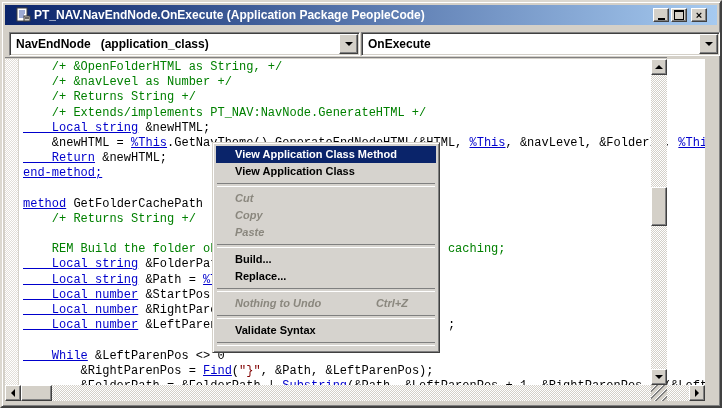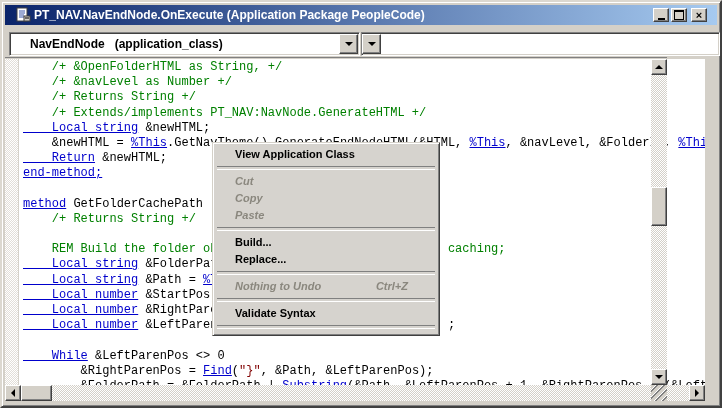--- a/index.html
+++ b/index.html
@@ -27,21 +27,21 @@
   .wbtn.close{margin-left:2px;}
   .glyph-min{display:block;width:7px;height:2px;background:#000;margin-top:8px;}
   .glyph-max{display:block;width:8px;height:7px;border:1px solid #000;border-top-width:2px;}
   
   .toolbar{position:absolute;left:3px;top:23px;right:3px;height:33px;background:#d4d0c8;}
   .combo{position:absolute;top:7px;height:22px;background:#fff;
        border:1px solid;border-color:#808080 #fff #fff #808080;
        box-shadow:inset 1px 1px 0 #404040, inset -1px -1px 0 #d4d0c8;
        display:flex;align-items:center;}
   .combo-text{flex:1 1 auto;font-size:12px;font-weight:bold;color:#000;
-       padding-left:20px;white-space:pre;overflow:hidden;}
+       padding-left:6px;white-space:pre;overflow:hidden;}
   .combo-btn{flex:0 0 17px;height:18px;margin:1px 1px 1px 0;background:#d4d0c8;
        border:1px solid;border-color:#fff #404040 #404040 #fff;
        box-shadow:inset -1px -1px 0 #808080;
        display:flex;align-items:center;justify-content:center;}
   .tri-down{width:0;height:0;border-left:4px solid transparent;border-right:4px solid transparent;border-top:4px solid #000;}
   .tri-up{width:0;height:0;border-left:4px solid transparent;border-right:4px solid transparent;border-bottom:4px solid #000;}
   .tri-left{width:0;height:0;border-top:4px solid transparent;border-bottom:4px solid transparent;border-right:4px solid #000;}
   .tri-right{width:0;height:0;border-top:4px solid transparent;border-bottom:4px solid transparent;border-left:4px solid #000;}
   
   .editor-frame{position:absolute;left:3px;top:55px;width:662px;height:343px;
@@ -122,20 +122,21 @@
   </div>
 
   <div class="toolbar">
     <div class="combo" style="left:4px;width:349px;">
       <span class="combo-text">NavEndNode   (application_class)</span>
       <span class="combo-btn">
           <i class="tri-down"></i>
         </span>
     </div>
     <div class="combo" style="left:356px;width:357px;">
+      <span class="combo-text">OnExecute</span>
       <span class="combo-btn">
           <i class="tri-down"></i>
         </span>
     </div>
   </div>
 
   <div class="editor-frame">
     <div class="code-view">
       <div class="gutter"></div>
       <pre class="code" id="code"><div class="cl"><span class="c-com">    /+ &amp;OpenFolderHTML as String, +/</span></div><div class="cl"><span class="c-com">    /+ &amp;navLevel as Number +/</span></div><div class="cl"><span class="c-com">    /+ Returns String +/</span></div><div class="cl"><span class="c-com">    /+ Extends/implements PT_NAV:NavNode.GenerateHTML +/</span></div><div class="cl"><span class="c-kw">    Local string</span><span class="c-txt"> &amp;newHTML;</span></div><div class="cl"><span class="c-txt">    &amp;newHTML = </span><span class="c-kw">%This</span><span class="c-txt">.GetNavTheme().GenerateEndNodeHTML(&amp;HTML, </span><span class="c-kw">%This</span><span class="c-txt">, &amp;navLevel, &amp;FolderId, </span><span class="c-kw">%This</span></div><div class="cl"><span class="c-kw">    Return</span><span class="c-txt"> &amp;newHTML;</span></div><div class="cl"><span class="c-kw">end-method;</span></div><div class="cl">&nbsp;</div><div class="cl"><span class="c-kw">method</span><span class="c-txt"> GetFolderCachePath</span></div><div class="cl"><span class="c-com">    /+ Returns String +/</span></div><div class="cl">&nbsp;</div><div class="cl"><span class="c-com">    REM Build the folder obj</span><span class="c-com">                               caching;</span></div><div class="cl"><span class="c-kw">    Local string</span><span class="c-txt"> &amp;FolderPath</span></div><div class="cl"><span class="c-kw">    Local string</span><span class="c-txt"> &amp;Path = </span><span class="c-kw">%Th</span></div><div class="cl"><span class="c-kw">    Local number</span><span class="c-txt"> &amp;StartPos =</span></div><div class="cl"><span class="c-kw">    Local number</span><span class="c-txt"> &amp;RightParen</span></div><div class="cl"><span class="c-kw">    Local number</span><span class="c-txt"> &amp;LeftParenP</span><span class="c-txt">                               ;</span></div><div class="cl">&nbsp;</div><div class="cl"><span class="c-kw">    While</span><span class="c-txt"> &amp;LeftParenPos &lt;&gt; 0</span></div><div class="cl"><span class="c-txt">        &amp;RightParenPos = </span><span class="c-kw">Find</span><span class="c-txt">(</span><span class="c-str">"}"</span><span class="c-txt">, &amp;Path, &amp;LeftParenPos);</span></div><div class="cl"><span class="c-txt">        &amp;FolderPath = &amp;FolderPath | </span><span class="c-kw">Substring</span><span class="c-txt">(&amp;Path, &amp;LeftParenPos + 1, &amp;RightParenPos - (&amp;LeftPare</span></div></pre>
@@ -158,20 +159,23 @@
       <div class="hthumb"></div>
       <div class="sbtn right">
           <i class="tri-right"></i>
         </div>
     </div>
 
     <div class="sizegrip"></div>
   </div>
 
   <div class="context-menu" id="menu">
+      <div class="mi hl">
+        <span class="mlab">View Application Class Method</span>
+      </div>
       <div class="mi">
         <span class="mlab">View Application Class</span>
       </div>
       <div class="msep"></div>
       <div class="mi dis">
         <span class="mlab">Cut</span>
       </div>
       <div class="mi dis">
         <span class="mlab">Copy</span>
       </div>

